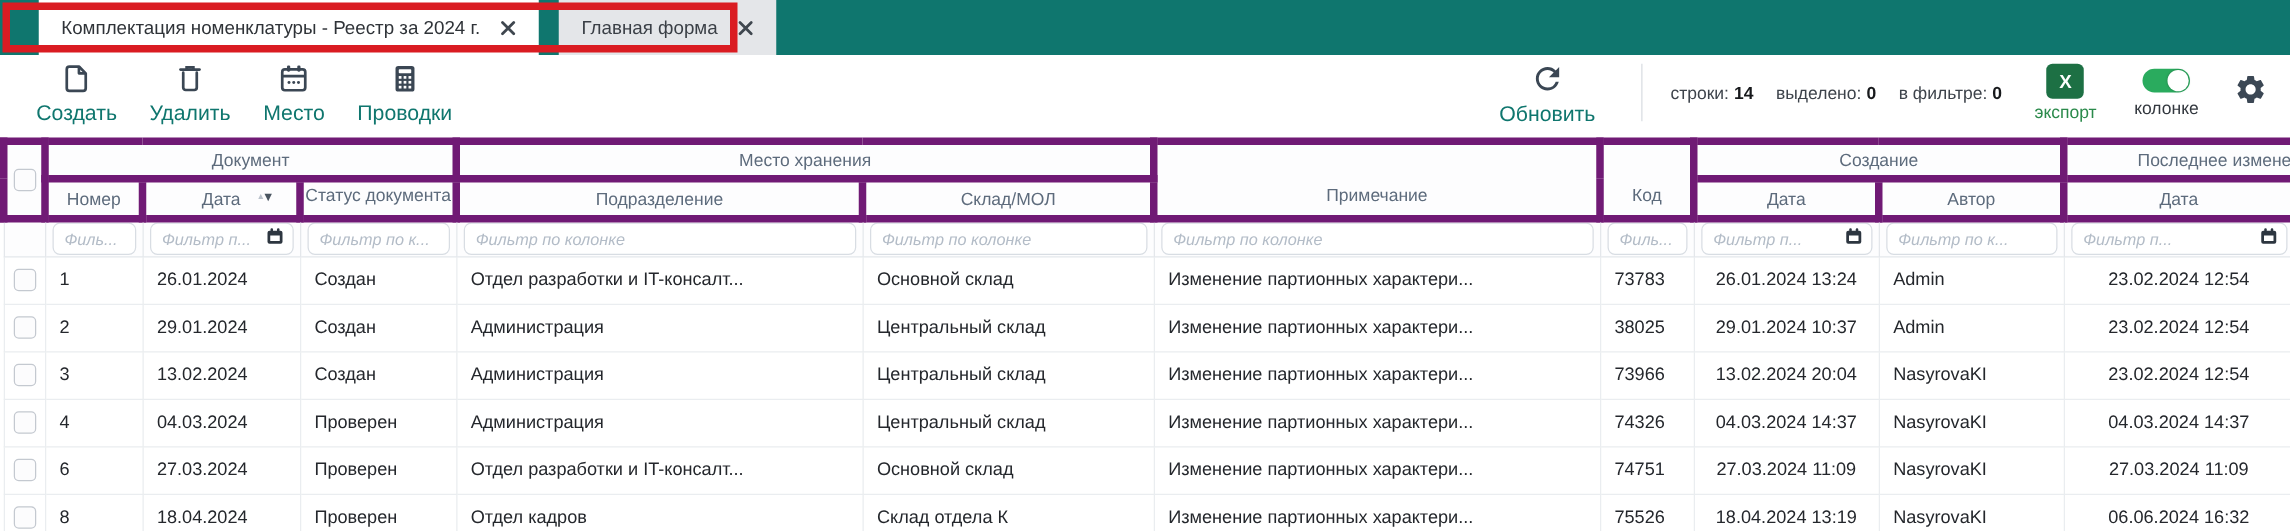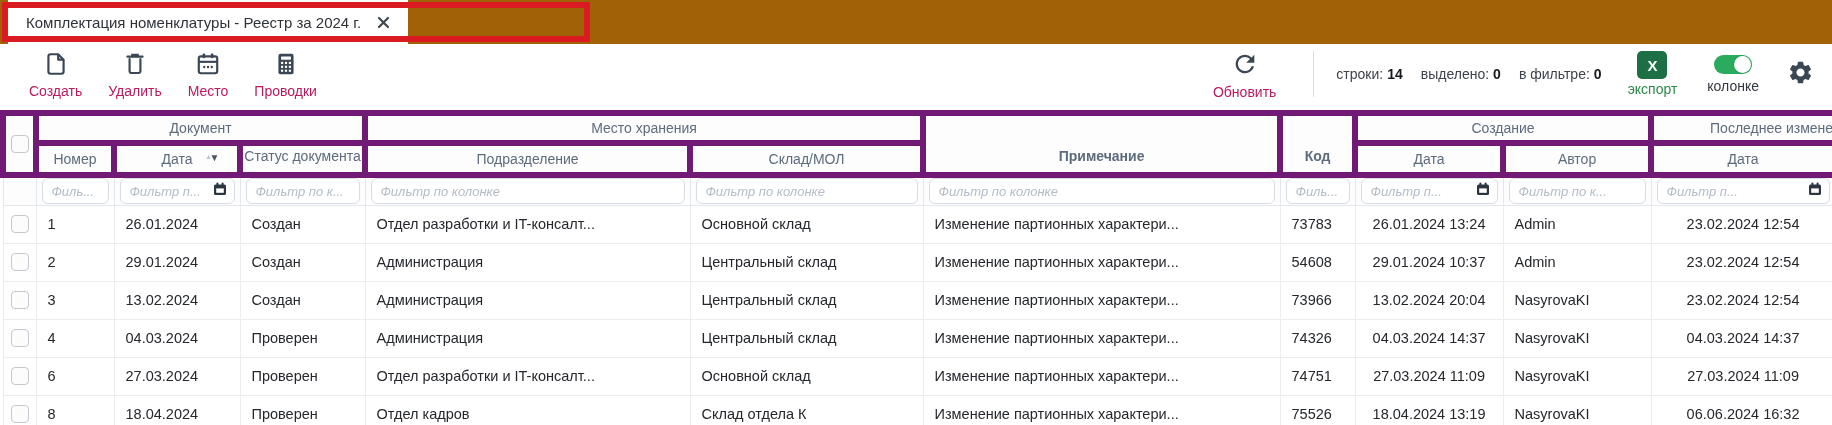--- a/index.html
+++ b/index.html
@@ -2,52 +2,52 @@
 <html><head>
 <meta charset="utf-8">
 <style>
   html,body{margin:0;padding:0;}
   body{
     width:1832px;height:425px;overflow:hidden;background:#fff;
     font-family:"Liberation Sans","DejaVu Sans",sans-serif;
     -webkit-font-smoothing:antialiased;color:#26292e;position:relative;
   }
   
-  .tabbar{height:44px;background:#a16207;display:flex;align-items:stretch;position:relative;}
+  .tabbar{height:44px;background:#0f766e;display:flex;align-items:stretch;position:relative;padding-left:23px;}
   .tab{display:flex;align-items:center;gap:16px;padding:0 18px;font-size:15px;color:#2f3338;white-space:nowrap;cursor:default;}
   .tab.active{background:#ffffff;margin-left:8px;}
   .tab.inactive{background:#e4e6e9;margin-left:16px;color:#3a3f46;}
   .tab .x{display:flex;align-items:center;}
   .annotation{
     position:absolute;left:2px;top:2px;width:588px;height:40px;
     border:6px solid #da1c22;box-sizing:border-box;z-index:30;pointer-events:none;
   }
   
   .toolbar{height:56px;display:flex;align-items:center;padding:2px 18px 0 16px;background:#fff;}
   .tbtn{display:flex;flex-direction:column;align-items:center;justify-content:center;gap:3px;padding:0 13px;cursor:pointer;}
-  .tbtn .lbl{font-size:14px;color:#be185d;line-height:14px;}
+  .tbtn .lbl{font-size:17px;color:#0f766e;line-height:14px;}
   .right-cluster{margin-left:auto;display:flex;align-items:center;}
   .vdivider{width:1px;height:46px;background:#d9dde2;margin:0 22px 0 24px;}
   .stats{display:flex;align-items:center;gap:18px;font-size:14px;color:#3d434b;white-space:nowrap;}
   .stats b{color:#17191c;margin-left:4px;text-align:right;}
   .excel{display:flex;flex-direction:column;align-items:center;gap:2px;margin-left:26px;cursor:pointer;}
   .excel-box{width:30px;height:28px;border-radius:5px;background:#1d7044;color:#fff;font-weight:bold;font-size:15px;display:flex;align-items:center;justify-content:center;}
   .excel .lbl{font-size:14px;color:#2b8a4b;}
   .toggle-wrap{display:flex;flex-direction:column;align-items:center;gap:4px;margin-left:30px;cursor:pointer;}
   .toggle{width:38px;height:19px;border-radius:10px;background:#2aab5e;position:relative;}
   .toggle .knob{position:absolute;right:1px;top:1px;width:17px;height:17px;border-radius:50%;background:#fff;box-shadow:0 0 2px rgba(0,0,0,.3);}
   .toggle-wrap .lbl{font-size:14px;color:#33383f;}
   .gear{margin-left:28px;cursor:pointer;display:flex;align-items:center;}
   
   table{border-collapse:collapse;table-layout:fixed;width:1832px;margin-top:8px;}
   th,td{box-sizing:border-box;overflow:hidden;white-space:nowrap;}
   thead th{background:#fdfdfe;border:6px solid #701a75;color:#5d6b7c;font-weight:normal;font-size:14px;text-align:center;}
   tr.group-row th{height:30px;}
   tr.col-row th{height:32px;}
-  th.span2{vertical-align:bottom;padding-bottom:8px;font-weight:bold;}
+  th.span2{vertical-align:bottom;padding-bottom:8px;}
   th.status{white-space:normal;line-height:15px;padding-top:3px;vertical-align:top;}
   th.lastchg{text-align:left;padding-left:56px;}
   .sortwrap{position:relative;display:inline-block;}
   .sort{position:absolute;left:100%;top:1px;margin-left:14px;font-size:9px;letter-spacing:-1px;white-space:nowrap;}
   .sort .asc{color:#b9c1ca;font-size:8px;vertical-align:2px;}
   .sort .desc{color:#4a5560;font-size:10px;}
   tr.filter-row td{border:1px solid #e4e7eb;height:30px;background:#fdfdfe;padding:0;}
   .finp{display:flex;align-items:center;margin:0 5px;height:24px;border:1px solid #d8dde3;border-radius:6px;background:#fff;padding:0 7px;gap:4px;}
   .finp input{border:none;outline:none;flex:1;min-width:0;font-size:13px;font-family:inherit;color:#0f766e;background:transparent;}
   .finp input::placeholder{font-style:italic;color:#b3bcc7;opacity:1;}
@@ -55,20 +55,28 @@
   tbody td.ctr{text-align:center;padding:0 4px;}
   td.cbcell, th.cbcell{text-align:center;padding:0;}
   .cb{display:inline-block;width:16px;height:16px;border:1.5px solid #c4c9d0;border-radius:4px;background:#fcfcfd;vertical-align:middle;}
 </style>
 </head>
 <body>
 
 <div class="tabbar">
   <div class="tab active">
     <span>Комплектация номенклатуры - Реестр за 2024 г.</span>
+    <span class="x">
+      <svg width="13" height="13" viewBox="0 0 13 13">
+          <path d="M2 2 L11 11 M11 2 L2 11" stroke="#3f474f" stroke-width="2.2" stroke-linecap="round"></path>
+        </svg>
+    </span>
+  </div>
+  <div class="tab inactive">
+    <span>Главная форма</span>
     <span class="x">
       <svg width="13" height="13" viewBox="0 0 13 13">
           <path d="M2 2 L11 11 M11 2 L2 11" stroke="#3f474f" stroke-width="2.2" stroke-linecap="round"></path>
         </svg>
     </span>
   </div>
   <div class="annotation"></div>
 </div>
 
 <div class="toolbar">
@@ -284,21 +292,21 @@
       <td class="ctr">23.02.2024 12:54</td>
     </tr>
     <tr>
       <td class="cbcell"><span class="cb"></span></td>
       <td>2</td>
       <td>29.01.2024</td>
       <td>Создан</td>
       <td>Администрация</td>
       <td>Центральный склад</td>
       <td>Изменение партионных характери...</td>
-      <td>54608</td>
+      <td>38025</td>
       <td class="ctr">29.01.2024 10:37</td>
       <td>Admin</td>
       <td class="ctr">23.02.2024 12:54</td>
     </tr>
     <tr>
       <td class="cbcell"><span class="cb"></span></td>
       <td>3</td>
       <td>13.02.2024</td>
       <td>Создан</td>
       <td>Администрация</td>

